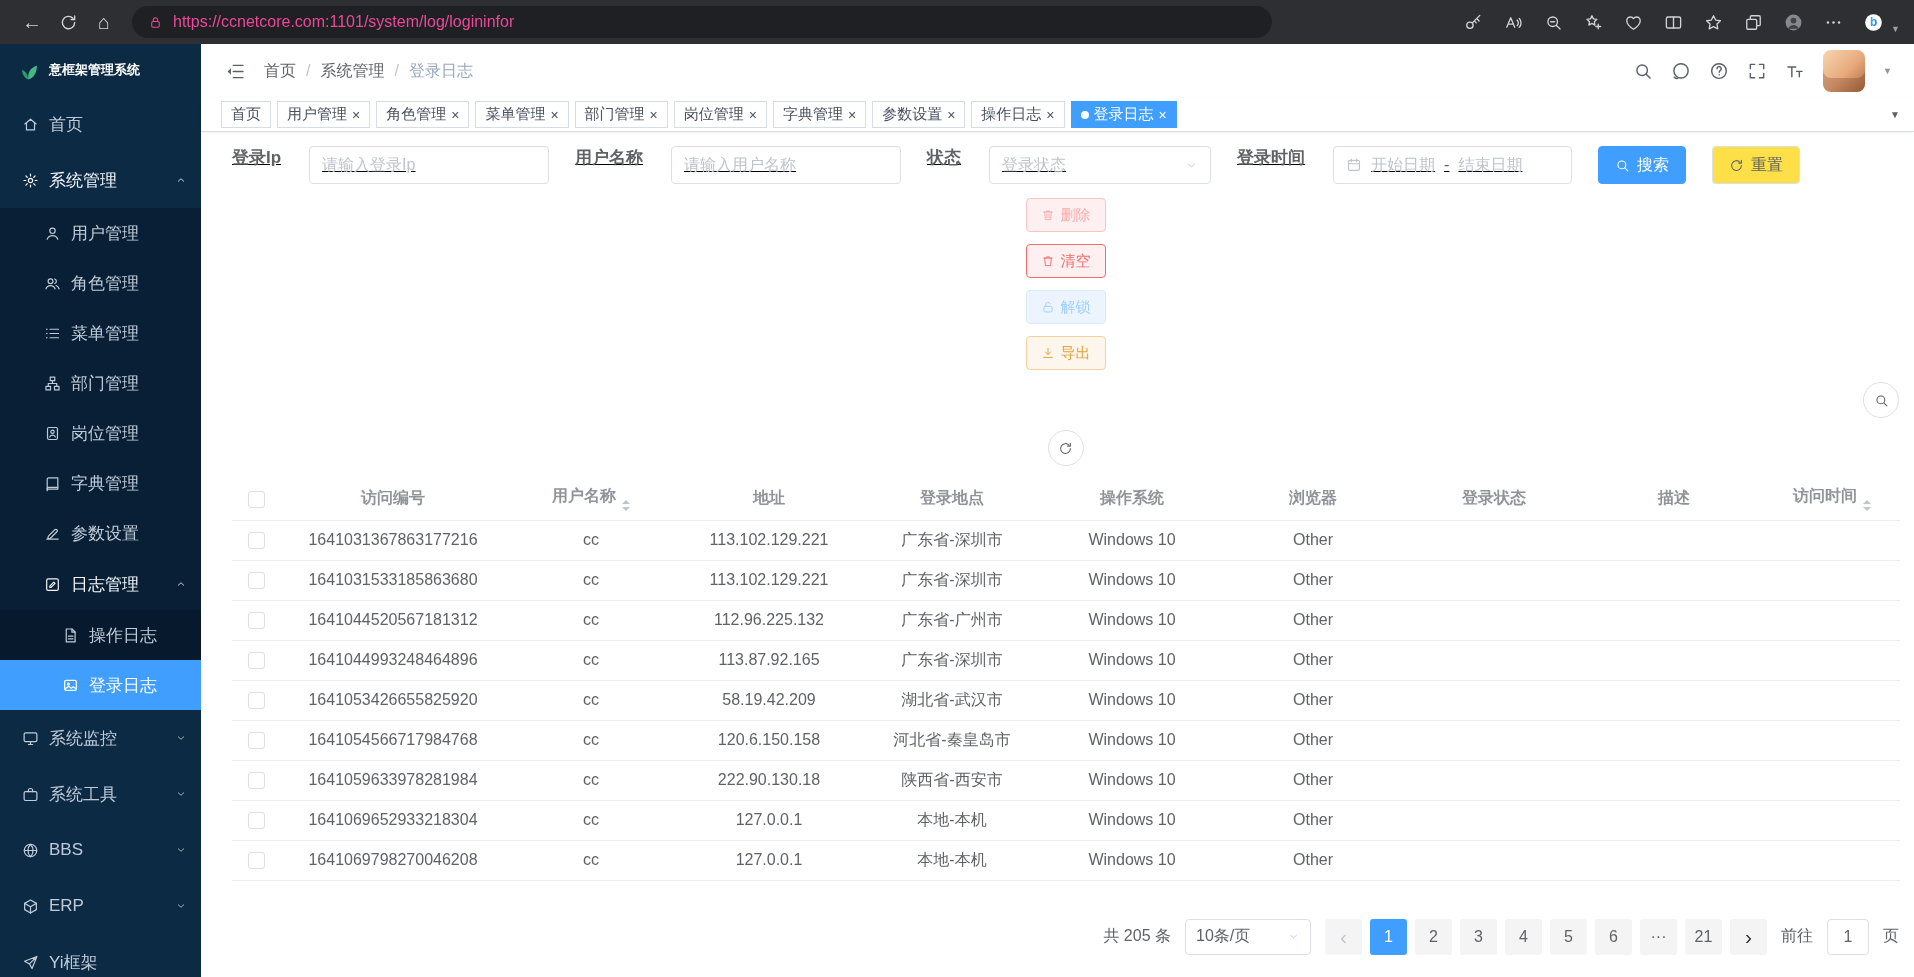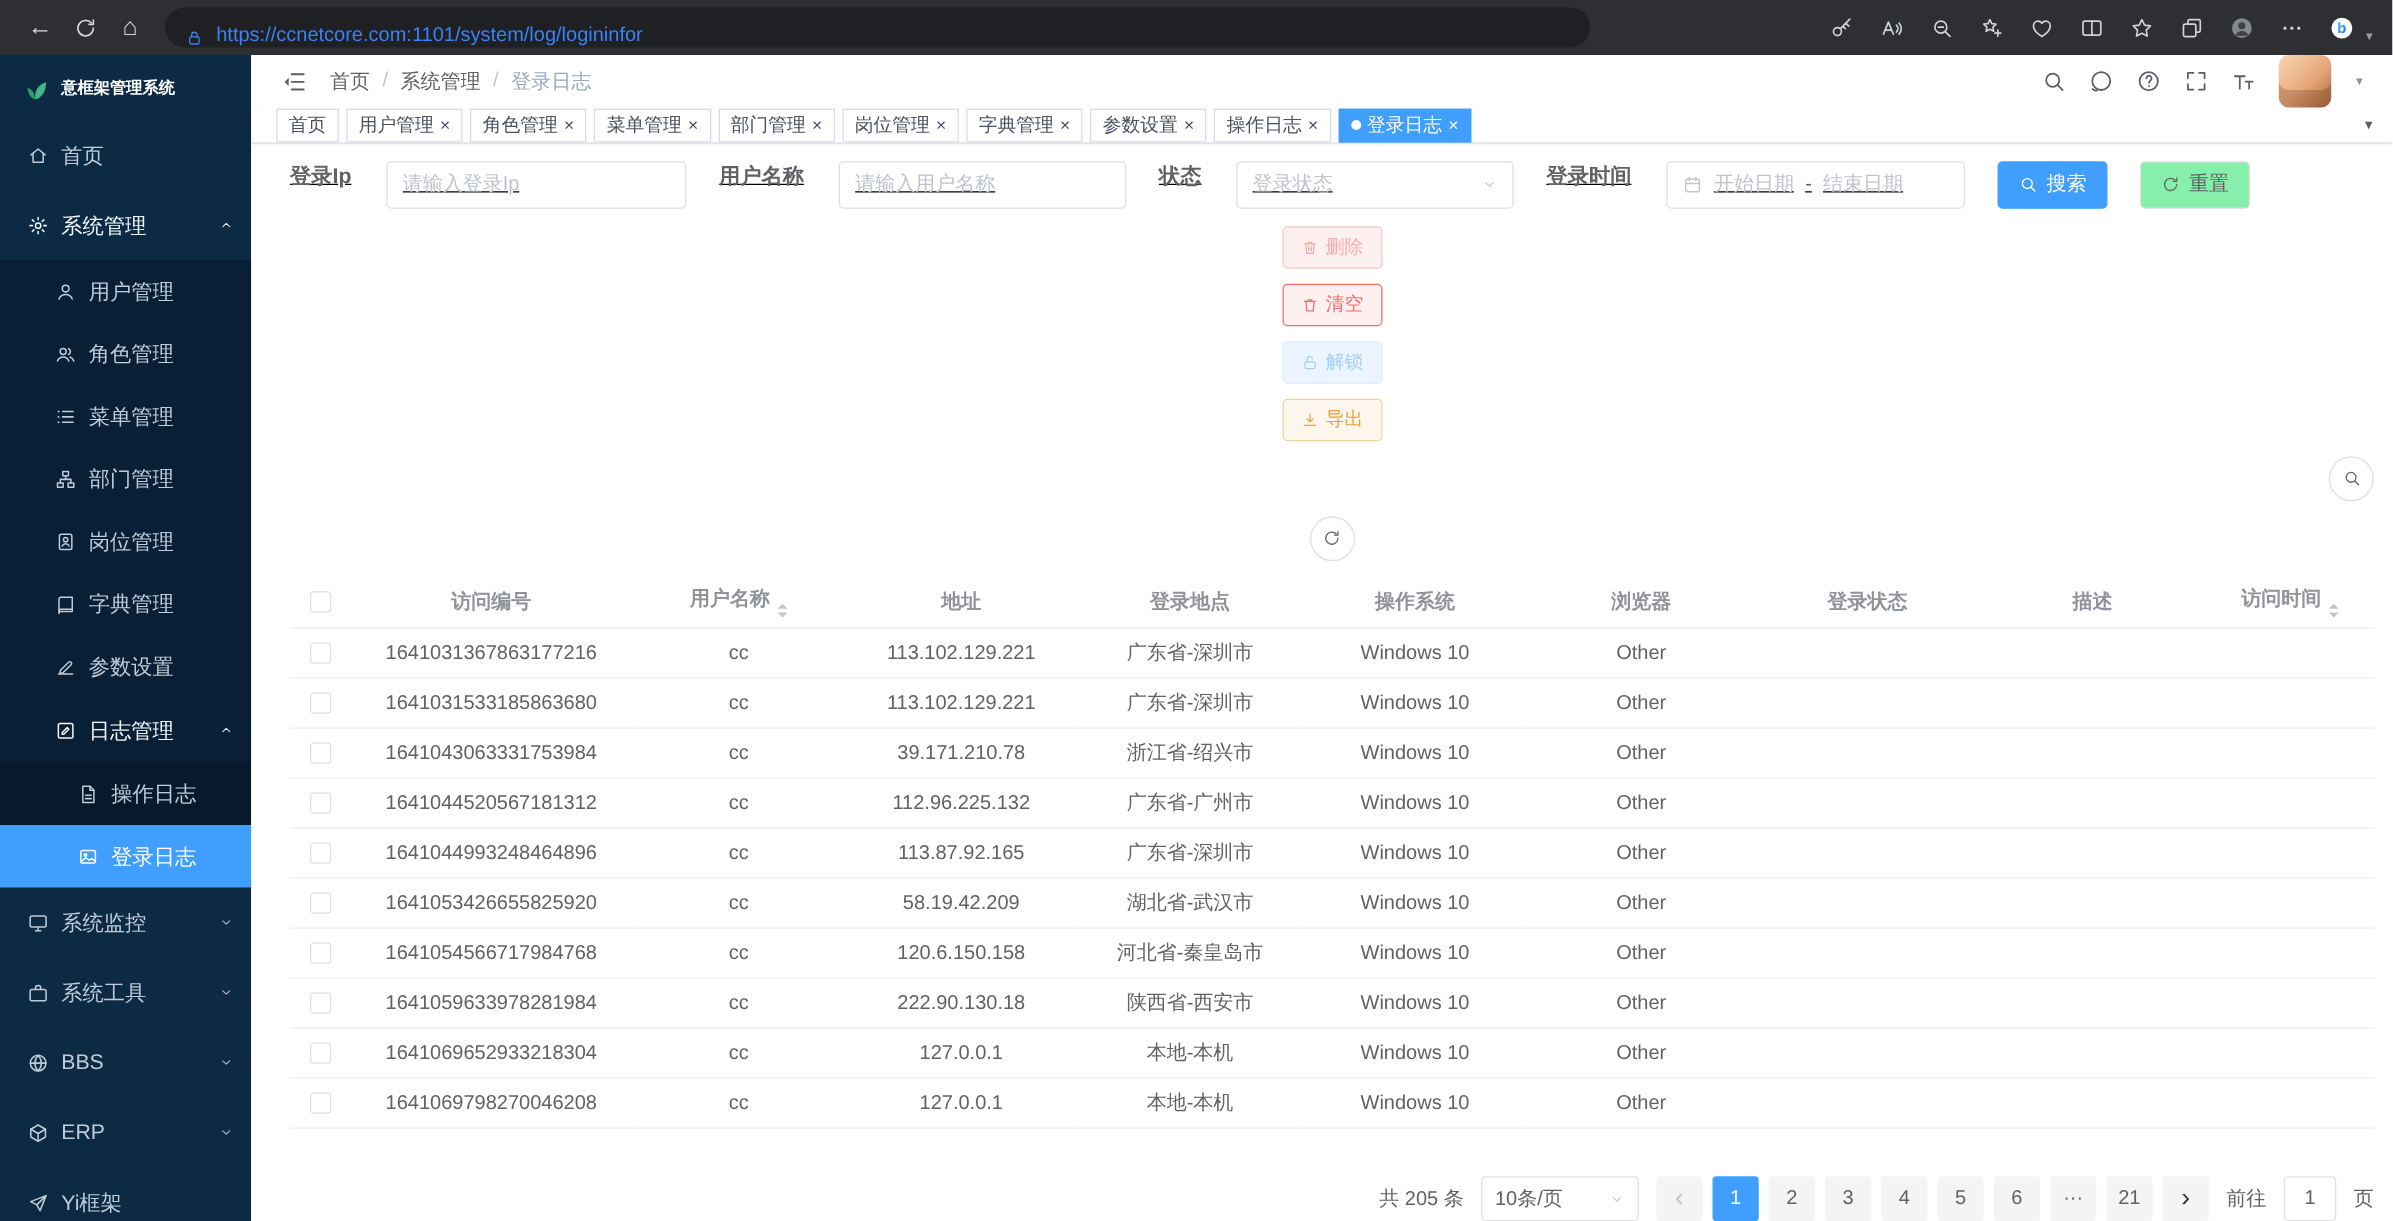--- a/index.html
+++ b/index.html
@@ -6,21 +6,21 @@
 html,body { width:1914px; height:977px; overflow:hidden; background:#fff;
   font-family:"Liberation Sans","DejaVu Sans",sans-serif; }
 
 
 .ic { fill:none; stroke:currentColor; stroke-width:1.7; stroke-linecap:round; stroke-linejoin:round; flex-shrink:0; }
 .fl { fill:currentColor; stroke:none; }
 
 
 .chrome { height:44px; background:#2e2f32; display:flex; align-items:center; padding:0 14px; color:#cfd2d6; }
 .chrome-btn { width:36px; height:34px; border-radius:6px; display:flex; align-items:center; justify-content:center; font-size:20px; color:#d2d4d7; }
-.urlbar { height:32px; flex:0 1 1140px; margin-left:10px; background:#1f2023; border-radius:16px; display:flex; align-items:flex-end; padding:0 16px; gap:10px; font-size:16px; color:#3b82f6; white-space:nowrap; overflow:hidden; }
+.urlbar { height:32px; flex:0 1 1140px; margin-left:10px; background:#1f2023; border-radius:16px; display:flex; align-items:center; padding:0 16px; gap:10px; font-size:16px; color:#ec4899; white-space:nowrap; overflow:hidden; }
 .chrome-right { margin-left:auto; display:flex; align-items:center; gap:4px; }
 .ci { width:36px; height:32px; display:flex; align-items:center; justify-content:center; color:#cfd2d6; }
 .ci svg { width:19px; height:19px; }
 .bing-caret { font-size:9px; color:#9a9da1; margin-left:-4px; align-self:flex-end; padding-bottom:4px; }
 
 
 .app { display:flex; height:933px; }
 
 
 .sidebar { width:201px; flex-shrink:0; background:#0c2a44; color:#bfcbd9; overflow:hidden; }
@@ -68,21 +68,21 @@
 .finput { height:38px; border:1px solid #dcdfe6; border-radius:4px; background:#fff; display:flex; align-items:center; padding:0 12px; font-size:16px; color:#606266; }
 input.finput { outline:none; }
 input.finput::placeholder { color:#bfc4cc; }
 .w240 { width:240px; } .w230 { width:230px; } .w222 { width:222px; } .w239 { width:239px; }
 .select { justify-content:space-between; }
 .select .ph, .daterange .ph { color:#bfc4cc; }
 .sel-caret { width:13px; height:13px; color:#c0c4cc; }
 .daterange { gap:9px; }
 .daterange .dash { color:#606266; }
 .cal { width:16px; height:16px; color:#c0c4cc; }
-.btn { height:38px; border-radius:4px; display:inline-flex; align-items:center; gap:7px; padding:0 16px; font-size:16px; border:1px solid #dcdfe6; background:#86efac; color:#606266; cursor:pointer; white-space:nowrap; }
+.btn { height:38px; border-radius:4px; display:inline-flex; align-items:center; gap:7px; padding:0 16px; font-size:16px; border:1px solid #dcdfe6; background:#fde047; color:#606266; cursor:pointer; white-space:nowrap; }
 .btn svg { width:15px; height:15px; }
 .btn.primary { background:#409eff; border-color:#409eff; color:#fff; }
 
 
 .toolbar { display:flex; align-items:center; gap:12px; margin-top:14px;flex-direction:column; }
 .tbtn { height:34px; border-radius:4px; display:inline-flex; align-items:center; gap:6px; padding:0 14px; font-size:15px; border:1px solid transparent; cursor:pointer; white-space:nowrap; }
 .tbtn svg { width:14px; height:14px; }
 .tbtn.del { background:#fef0f0; border-color:#fbc4c4; color:#f9abab; }
 .tbtn.clear { background:#fef0f0; border-color:#f56c6c; color:#f56c6c; }
 .tbtn.unlock { background:#ecf5ff; border-color:#d9ecff; color:#a0cfff; }
@@ -628,32 +628,20 @@
               <td>cc</td>
               <td>113.102.129.221</td>
               <td>广东省-深圳市</td>
               <td>Windows 10</td>
               <td>Other</td>
               <td></td>
               <td></td>
               <td></td>
             </tr>
 
-            <tr>
-              <td><span class="cbx"></span></td>
-              <td>1641043063331753984</td>
-              <td>cc</td>
-              <td>39.171.210.78</td>
-              <td>浙江省-绍兴市</td>
-              <td>Windows 10</td>
-              <td>Other</td>
-              <td></td>
-              <td></td>
-              <td></td>
-            </tr>
 
             <tr>
               <td><span class="cbx"></span></td>
               <td>1641044520567181312</td>
               <td>cc</td>
               <td>112.96.225.132</td>
               <td>广东省-广州市</td>
               <td>Windows 10</td>
               <td>Other</td>
               <td></td>

